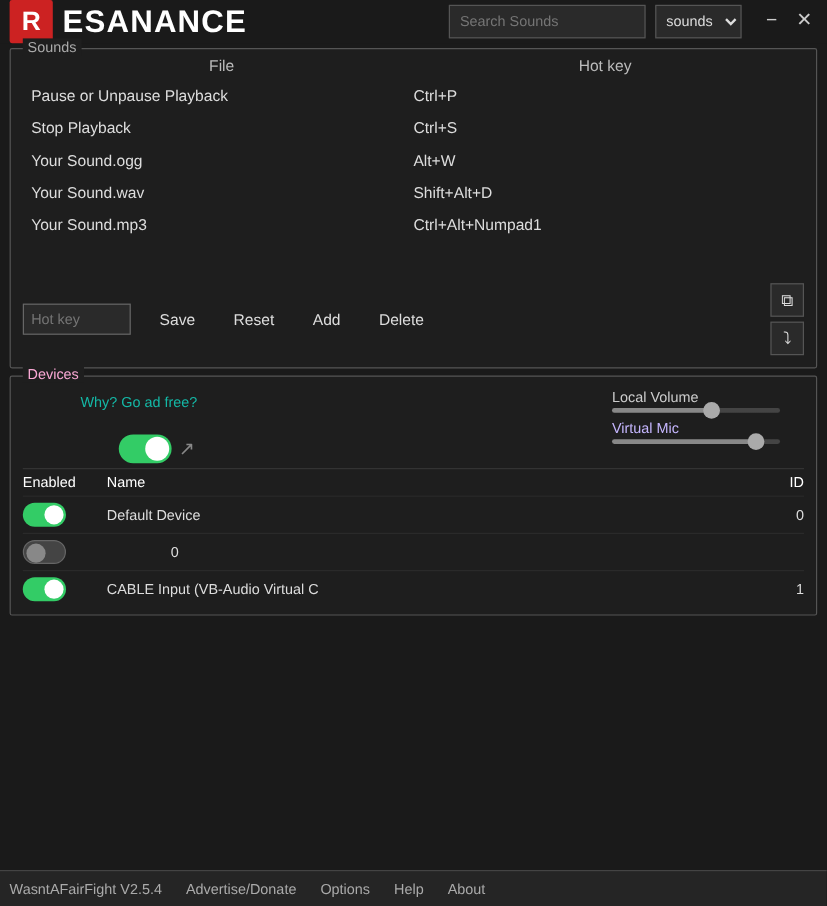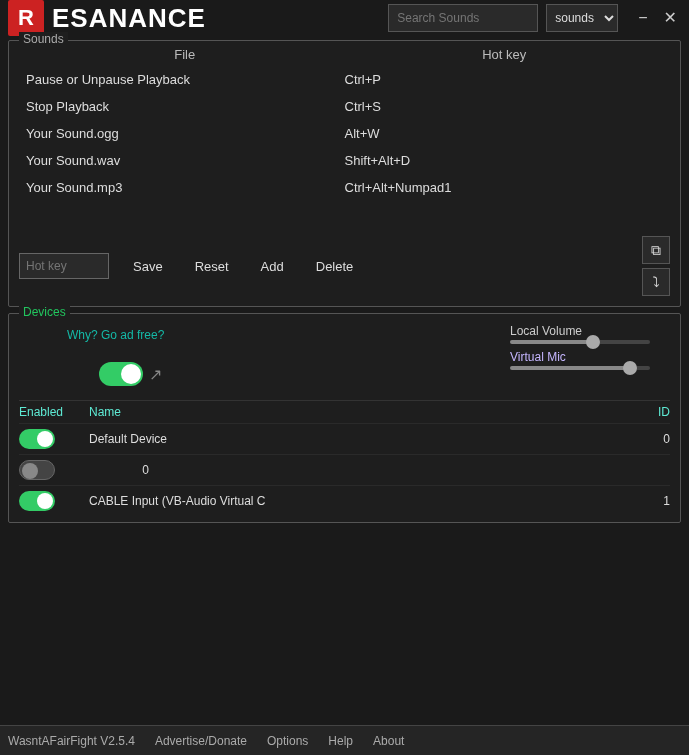--- a/index.html
+++ b/index.html
@@ -50,21 +50,21 @@
     .title-bar-right {
       display: flex;
       align-items: center;
       gap: 8px;
     }
     .search-input {
       background: #2a2a2a;
       border: 1px solid #555;
       color: #ddd;
       padding: 3px 8px;
-      width: 150px;
+      width: 164px;
       height: 28px;
       font-size: 12px;
       outline: none;
     }
     .search-dropdown {
       background: #2a2a2a;
       border: 1px solid #555;
       color: #ddd;
       padding: 3px 4px;
       height: 28px;
@@ -182,21 +182,21 @@
       position: relative;
       background: #1e1e1e;
     }
     .devices-label {
       position: absolute;
       top: -9px;
       left: 10px;
       background: #1e1e1e;
       padding: 0 4px;
       font-size: 12px;
-      color: #22c55e;
+      color: #f9a8d4;
     }
     .ad-free-text {
       color: #14b8a6;
       font-size: 12px;
       flex: 1;
       padding-top: 4px;
       margin-left: 48px;
     }
     .volume-label {
       font-size: 12px;
@@ -288,24 +288,24 @@
       font-size: 12px;
       color: #c4b5fd;
       margin-top: 6px;
       margin-bottom: 2px;
     }
 
     
     .device-table-header {
       display: flex;
       padding: 4px 0;
-      color: #5eead4;
+      color: #ffffff;
       font-size: 12px;
       border-top: 1px solid #333;
-      margin-top: 14px;
+      margin-top: 4px;
     }
     .dev-col-enabled { width: 70px; }
     .dev-col-name { flex: 1; }
     .dev-col-id { width: 60px; text-align: right; }
 
     .device-row {
       display: flex;
       align-items: center;
       padding: 5px 0;
       border-top: 1px solid #2a2a2a;

